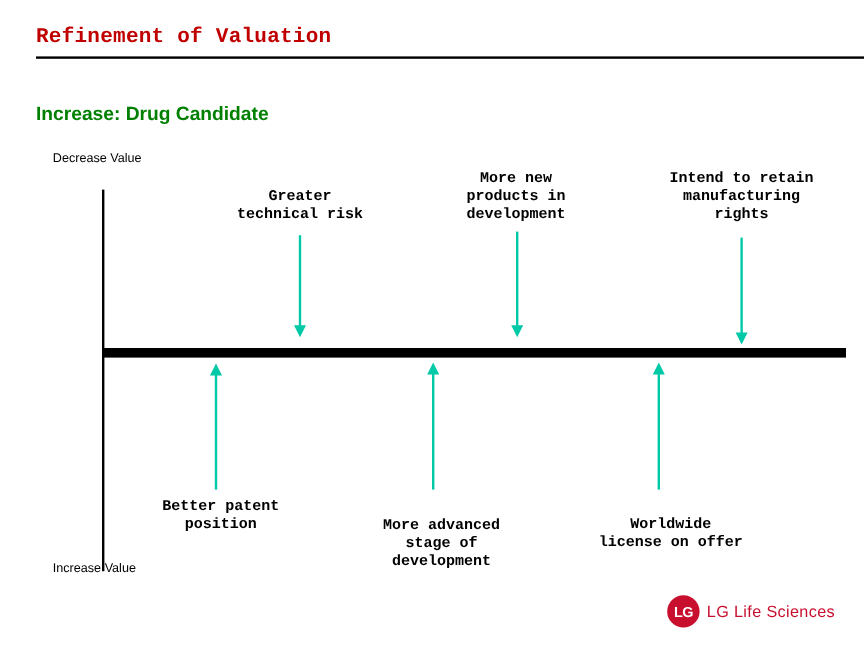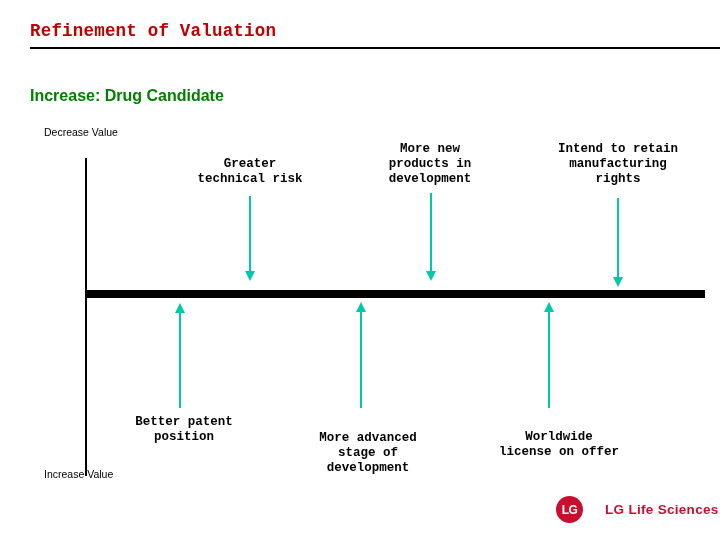--- a/index.html
+++ b/index.html
@@ -91,40 +91,40 @@
     white-space:pre-line;
     font-family:Liberation Mono, monospace;
   }
 
   
   .logo {
     position:absolute;
     left:556px; top:496px;
     display:flex;
     align-items:center;
-    gap:22px;
+    gap:6px;
   }
   .logo-mark {
     width:27px; height:27px;
     border-radius:50%;
     background:#c8102e;
     position:relative;
     flex:0 0 auto;
   }
   .logo-mark .lg-text {
     position:absolute;
     left:0; top:0; right:0; bottom:0;
     display:flex; align-items:center; justify-content:center;
     color:#ffffff;
     font-weight:bold;
     font-size:12px;
     letter-spacing:-0.5px;
   }
   .logo-word {
-    font-weight:bold;
+    font-weight:normal;
     font-size:13.5px;
     color:#c8102e;
     letter-spacing:0.3px;
     white-space:nowrap;
   }
 </style>
 </head>
 <body>
 
 <div class="slide-title">Refinement of Valuation</div>

